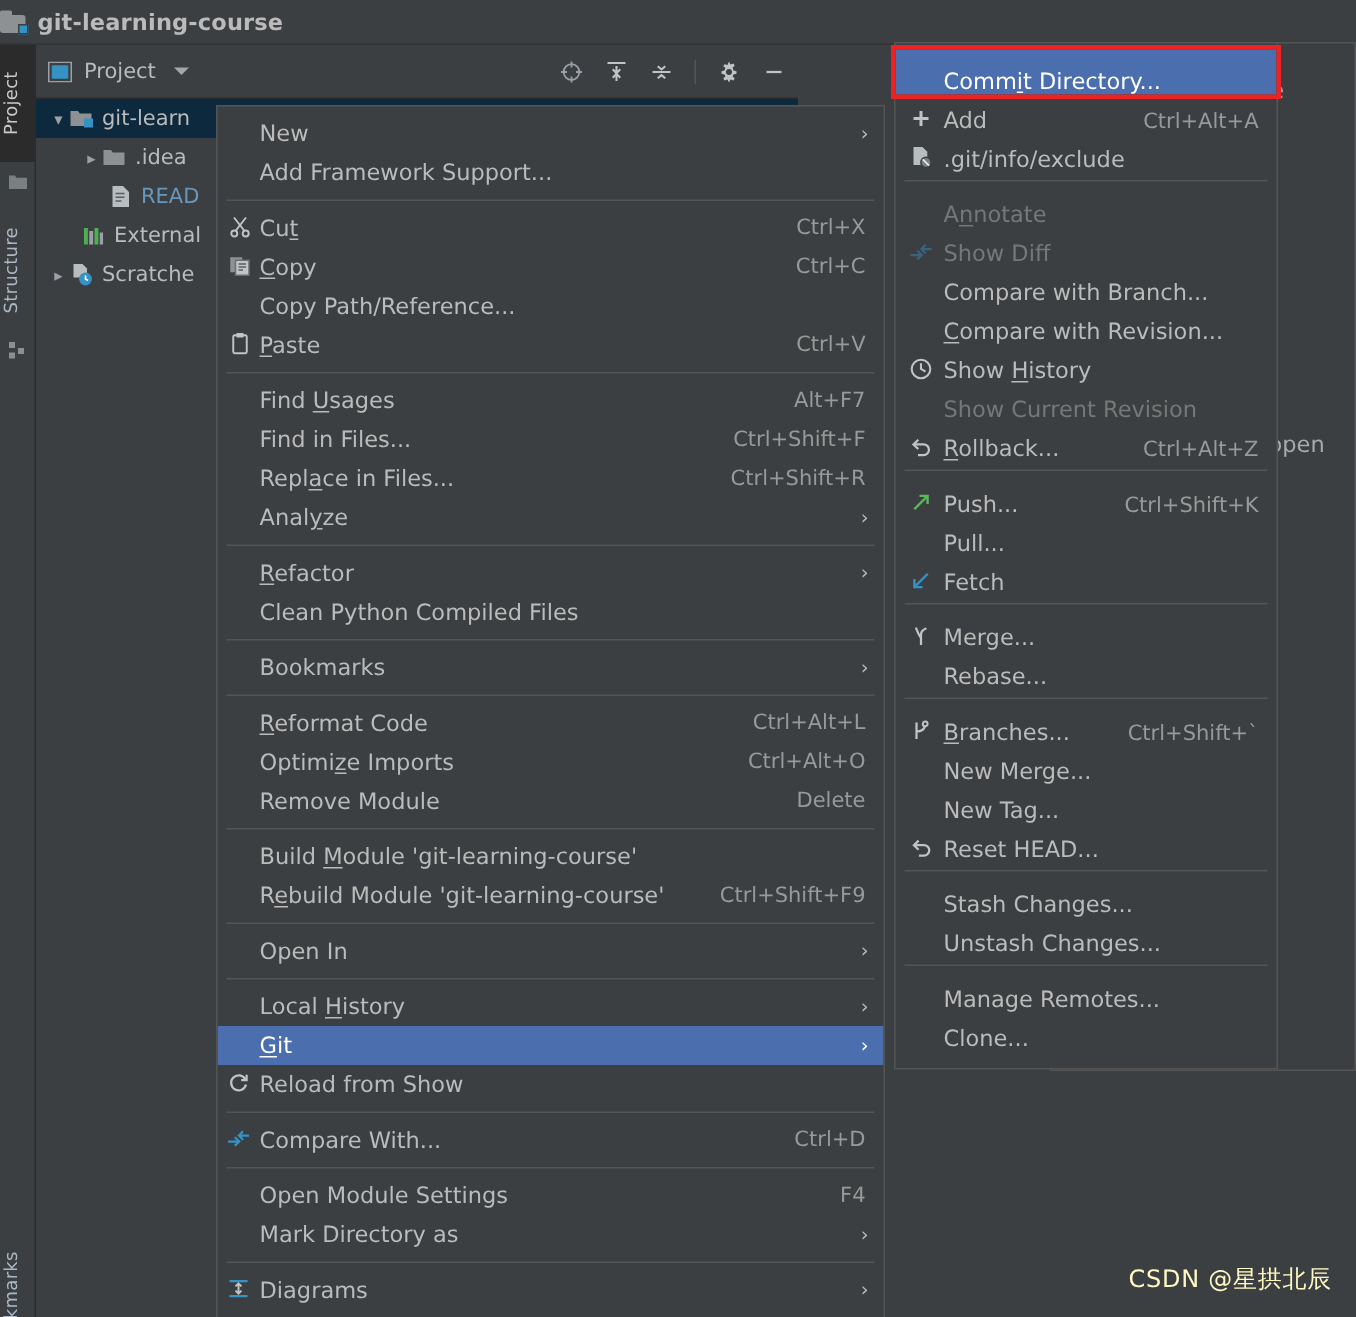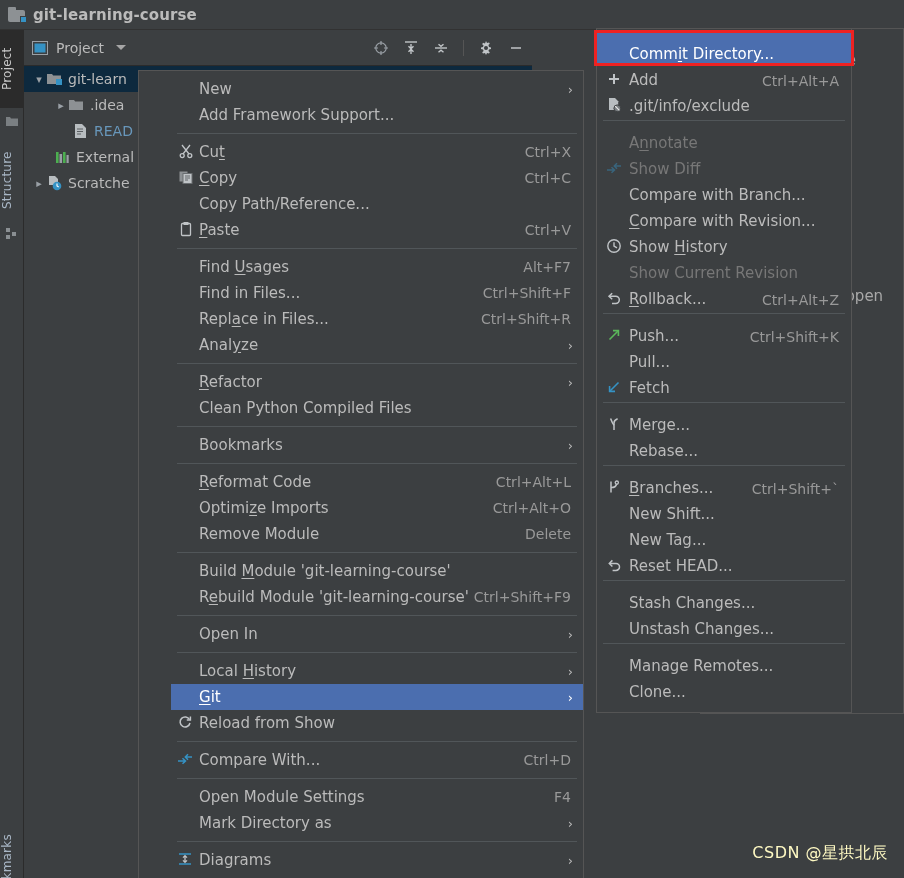--- a/index.html
+++ b/index.html
@@ -8,21 +8,21 @@
     background: #3c3f41;
     font-family: "DejaVu Sans", "Liberation Sans", sans-serif;
     overflow: hidden;
   }
   #root { position: relative; width: 904px; height: 878px; background: #3c3f41; }
 
   
   .titlebar {
     position: absolute; left: 0; top: 0; width: 904px; height: 30px;
     background: #3c3f41; display: flex; align-items: center;
-    padding-left: 8px; border-bottom: 1px solid #323232;
+    padding-left: 0; border-bottom: 1px solid #323232;
   }
   .titlebar .tb-label {
     font-size: 15px; font-weight: bold; color: #bbbbbb; margin-left: 7px;
     letter-spacing: 0.1px;
   }
 
   
   .folder-ico { position: relative; width: 18px; height: 15px; display:inline-block; }
   .folder-ico .body {
     position: absolute; left:0; top:3px; width:17px; height:12px;
@@ -90,23 +90,23 @@
     position:absolute; left:700px; top:28px; width:204px; height:686px;
     background:#3c3f41; border:1px solid #555555;
     overflow:hidden;
   }
   .bgmenu-row {
     position:absolute; left:10px; font-size:15px; color:#a9a9a9; white-space:nowrap;
   }
 
   
   .ctxmenu {
-    position:absolute; left:138px; top:70px; width:446px; height:808px;
+    position:absolute; left:144px; top:70px; width:446px; height:808px;
     background:#3c3f41; border:1px solid #555555; border-bottom:none;
-    overflow:hidden; z-index: 20; padding-left: 32px;
+    overflow:hidden; z-index: 20;
   }
   .mi {
     position:relative; display:flex; align-items:center;
     height:26px; font-size:15px; color:#bbbbbb; padding-left:4px;
   }
   .mi.hl { background:#4b6eaf; color:#ffffff; }
   .mi.disabled { color:#777777; }
   .mi .mi-ico { width:24px; height:18px; flex:none; position:relative; }
   .mi .mi-label { flex:1 1 auto; white-space:nowrap; }
   .mi .mi-accel { color:#999999; font-size:14px; margin-right:12px; white-space:nowrap; }
@@ -598,21 +598,21 @@
           <path d="M5 2.6v11" stroke="#c0c4c7" stroke-width="1.5"></path>
           <path d="M5 8.6c3.8 0 5.2-1.4 5.6-3.6" fill="none" stroke="#c0c4c7" stroke-width="1.5"></path>
           <circle cx="10.8" cy="3.6" r="1.6" fill="none" stroke="#c0c4c7" stroke-width="1.3"></circle>
         </svg>
       </span>
       <span class="mi-label"><span class="u">B</span>ranches...</span>
       <span class="mi-accel">Ctrl+Shift+`</span>
     </div>
     <div class="mi">
       <span class="mi-ico"></span>
-      <span class="mi-label">New Shift...</span>
+      <span class="mi-label">New Merge...</span>
     </div>
     <div class="mi">
       <span class="mi-ico"></span>
       <span class="mi-label">New Tag...</span>
     </div>
     <div class="mi">
       <span class="mi-ico">
         <svg width="16" height="16" viewBox="0 0 16 16" style="margin-left:3px">
           <path d="M4 6.4h6a3.5 3.5 0 0 1 0 7H6.6" fill="none" stroke="#c0c4c7" stroke-width="1.5"></path>
           <path d="M6.4 3.4L3.3 6.5l3.1 3" fill="none" stroke="#c0c4c7" stroke-width="1.5"></path>

